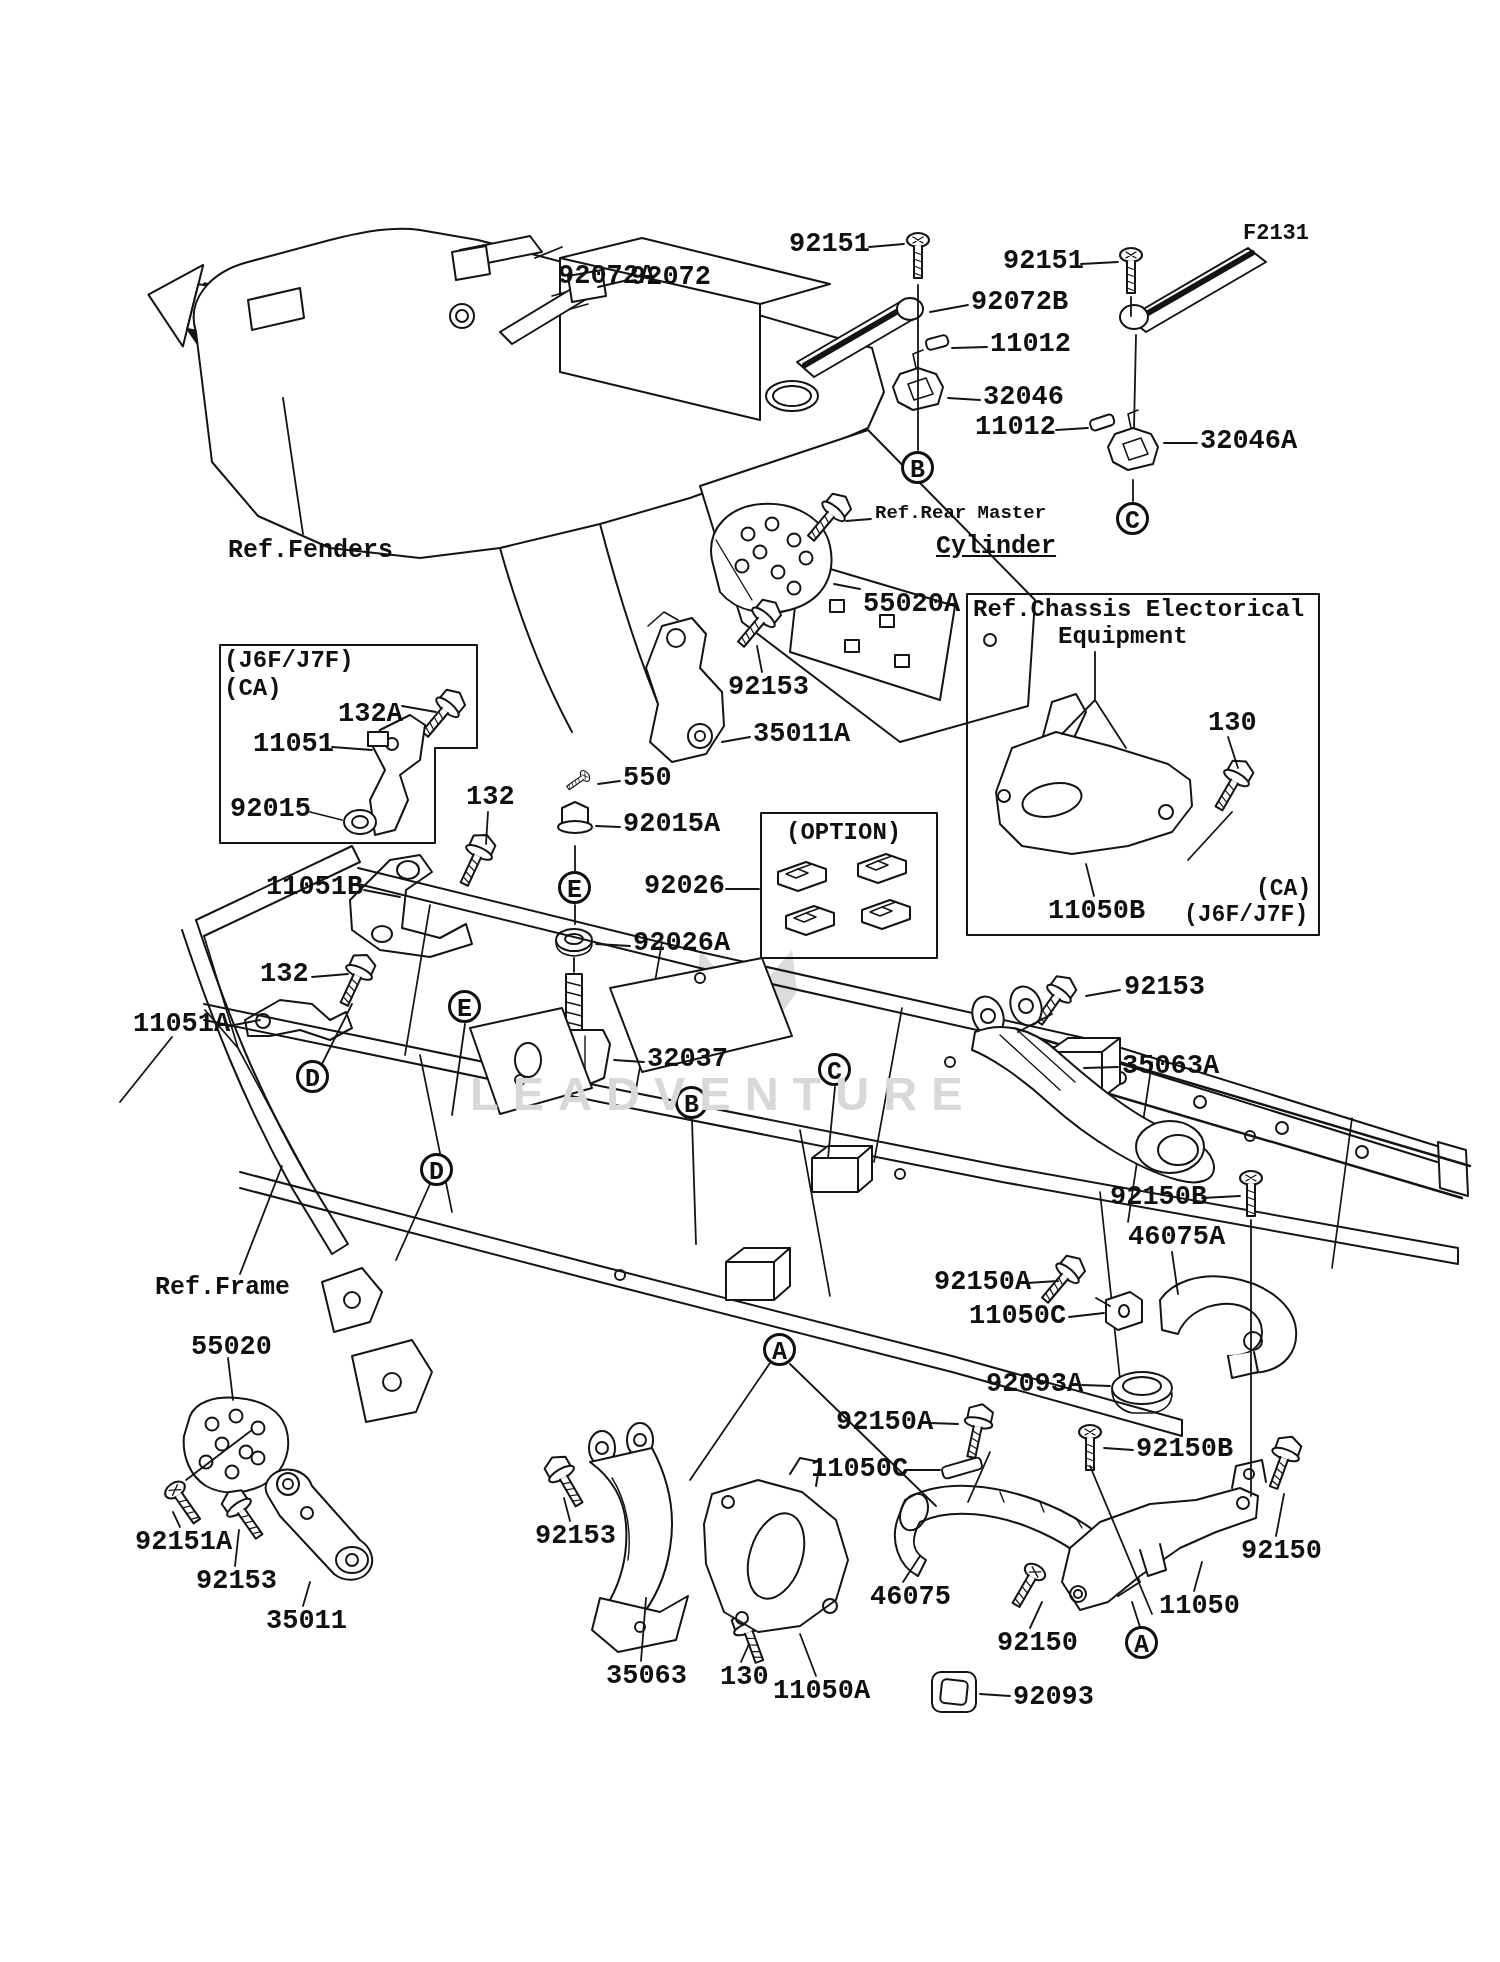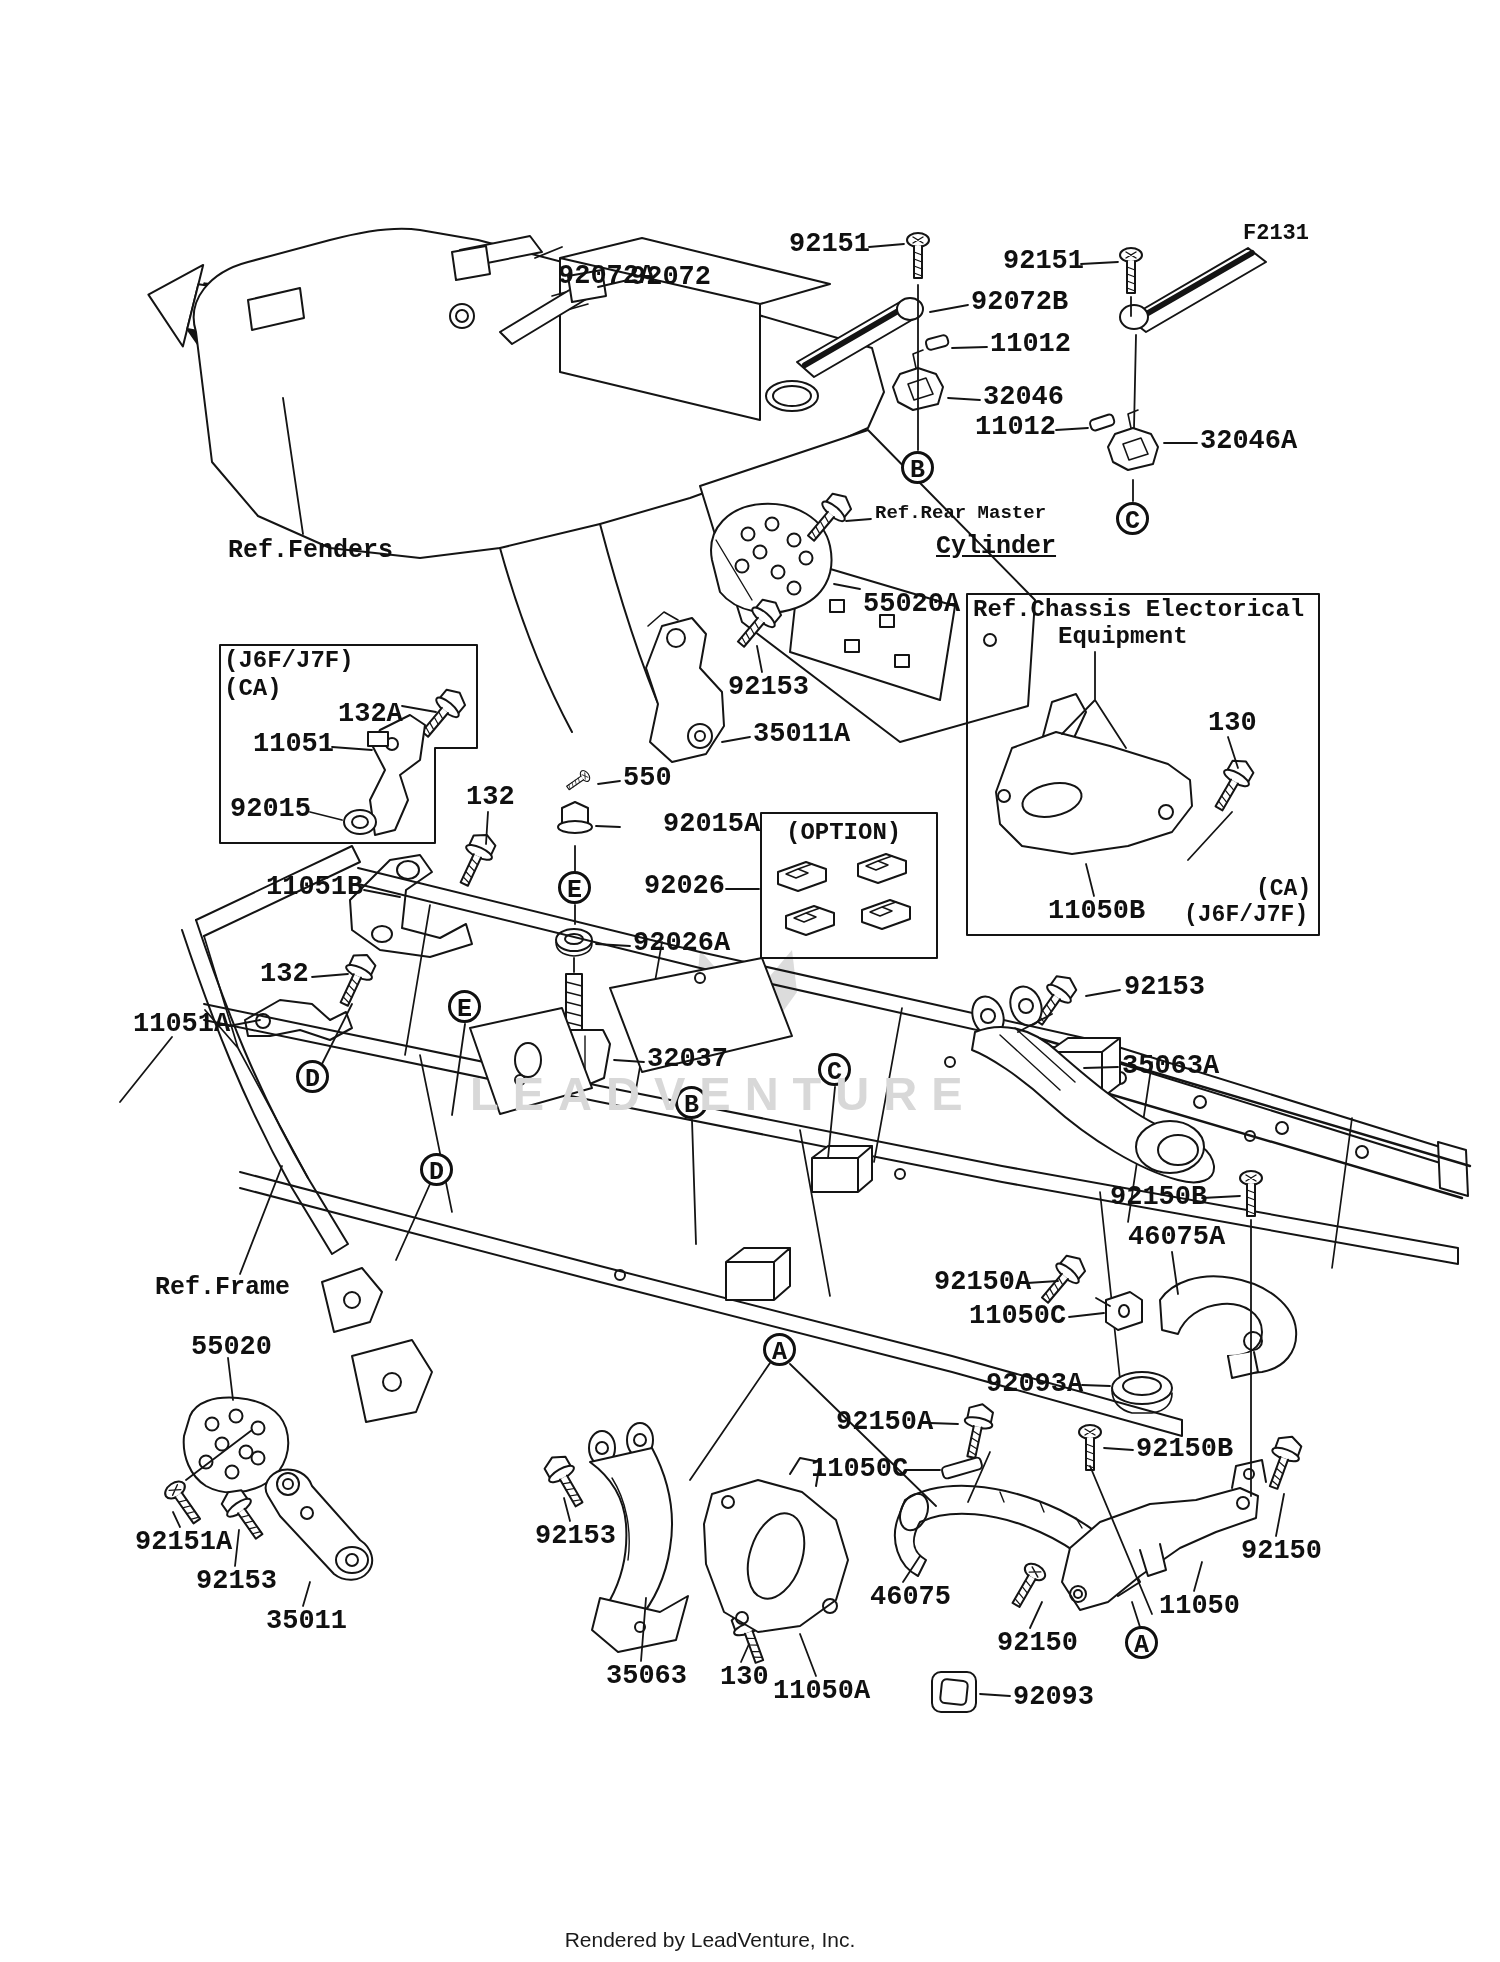--- a/index.html
+++ b/index.html
@@ -360,21 +360,21 @@
       <div class="plabel" style="left: 224px; top: 648px; font-size: 24px;">(J6F/J7F)</div>
       <div class="plabel" style="left: 224px; top: 676px; font-size: 24px;">(CA)</div>
       <div class="plabel" style="left: 338px; top: 688px; font-size: 27px; margin-top: 12px;">132A</div>
       <div class="plabel" style="left: 253px; top: 730px; font-size: 27px;">11051</div>
       <div class="plabel" style="left: 230px; top: 795px; font-size: 27px;">92015</div>
       <div class="plabel" style="left: 266px; top: 873px; font-size: 27px;">11051B</div>
       <div class="plabel" style="left: 260px; top: 960px; font-size: 27px;">132</div>
       <div class="plabel" style="left: 133px; top: 1010px; font-size: 27px;">11051A</div>
       <div class="plabel" style="left: 466px; top: 783px; font-size: 27px;">132</div>
       <div class="plabel" style="left: 623px; top: 764px; font-size: 27px;">550</div>
-      <div class="plabel" style="left: 623px; top: 810px; font-size: 27px; margin-left: 40px;">92015A</div>
+      <div class="plabel" style="left: 623px; top: 810px; font-size: 27px;">92015A</div>
       <div class="plabel" style="left: 644px; top: 872px; font-size: 27px;">92026</div>
       <div class="plabel" style="left: 786px; top: 820px; font-size: 24px;">(OPTION)</div>
       <div class="plabel" style="left: 633px; top: 929px; font-size: 27px;">92026A</div>
       <div class="plabel" style="left: 647px; top: 1045px; font-size: 27px;">32037</div>
       <div class="plabel" style="left: 973px; top: 597px; font-size: 24px;">Ref.Chassis Electorical</div>
       <div class="plabel" style="left: 1058px; top: 624px; font-size: 24px;">Equipment</div>
       <div class="plabel" style="left: 1208px; top: 709px; font-size: 27px;">130</div>
       <div class="plabel" style="left: 1048px; top: 897px; font-size: 27px;">11050B</div>
       <div class="plabel" style="left: 1256px; top: 877px; font-size: 23px;">(CA)</div>
       <div class="plabel" style="left: 1184px; top: 903px; font-size: 23px;">(J6F/J7F)</div>
@@ -410,15 +410,14 @@
       <div class="marker" style="left: 448px; top: 990px;">E</div>
       <div class="marker" style="left: 296px; top: 1060px;">D</div>
       <div class="marker" style="left: 675px; top: 1086px;">B</div>
       <div class="marker" style="left: 818px; top: 1053px;">C</div>
       <div class="marker" style="left: 420px; top: 1153px;">D</div>
       <div class="marker" style="left: 763px; top: 1333px;">A</div>
       <div class="marker" style="left: 1125px; top: 1626px;">A</div>
     </div>
 
 <div class="watermark">LEADVENTURE</div>
-<div class="footer">Rendered by LeadVenture, Inc.</div>
 
 </div>
 
 </body></html>

